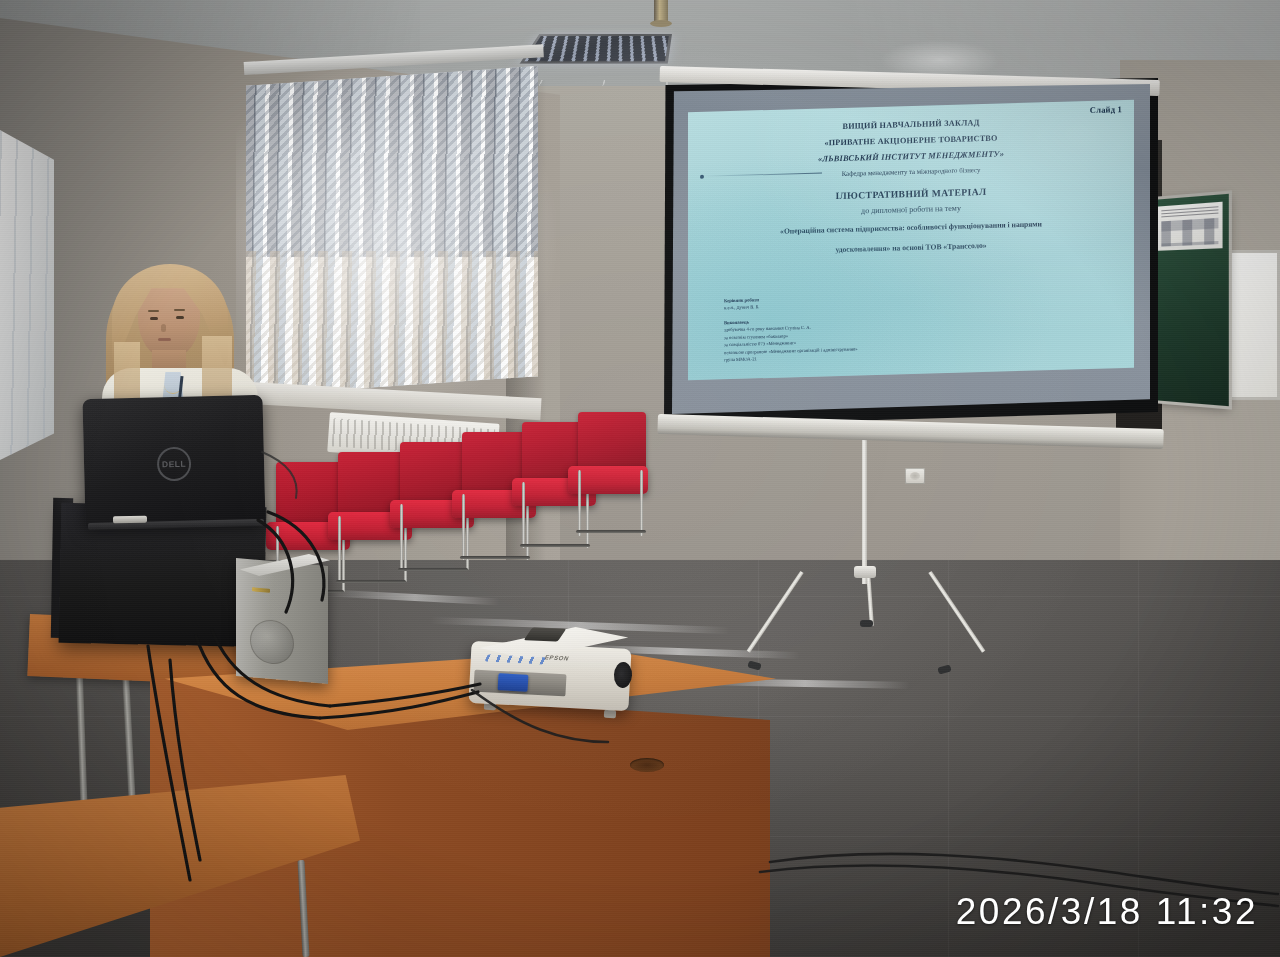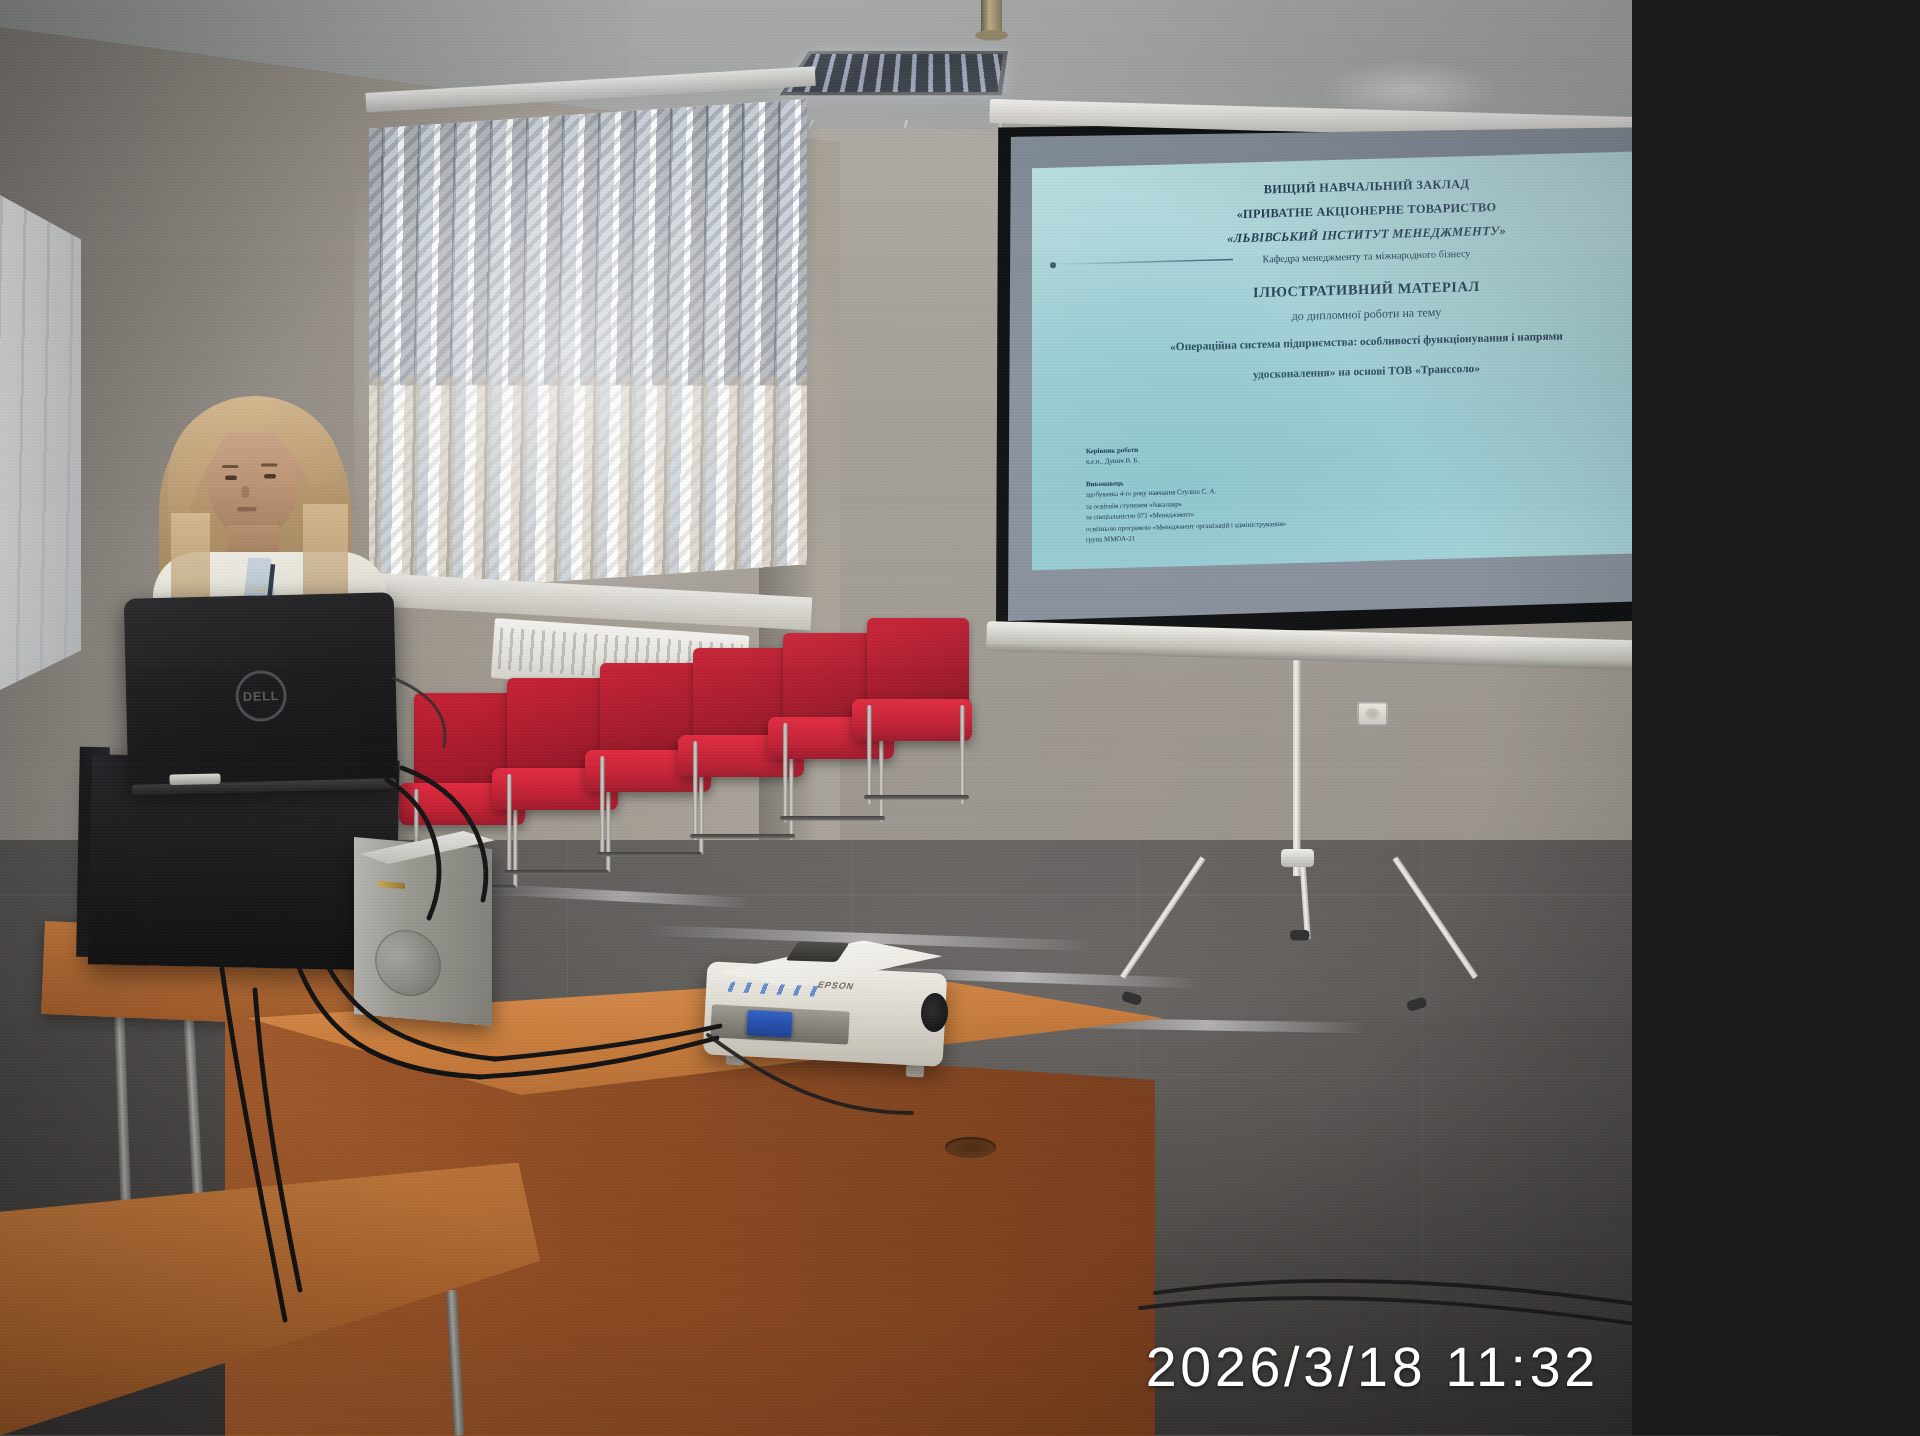--- a/index.html
+++ b/index.html
@@ -6,21 +6,21 @@
   * { box-sizing: border-box; margin: 0; padding: 0; }
   html, body {
     width: 1280px; height: 957px;
     background: #1a1a1a;
     font-family: "Liberation Sans", sans-serif;
     overflow: hidden;
   }
 
   #photo {
     position: relative;
-    width: 1088px; height: 957px;
+    width: 1280px; height: 957px;
     overflow: hidden;
     background: #6f6b66;
   }
 
   
   .ceiling {
     position: absolute; left: 0; top: 0; width: 1280px; height: 132px;
     background: linear-gradient(178deg, #b9bcbb 0%, #a9acab 40%, #9a9d9c 100%);
     overflow: hidden;
   }

